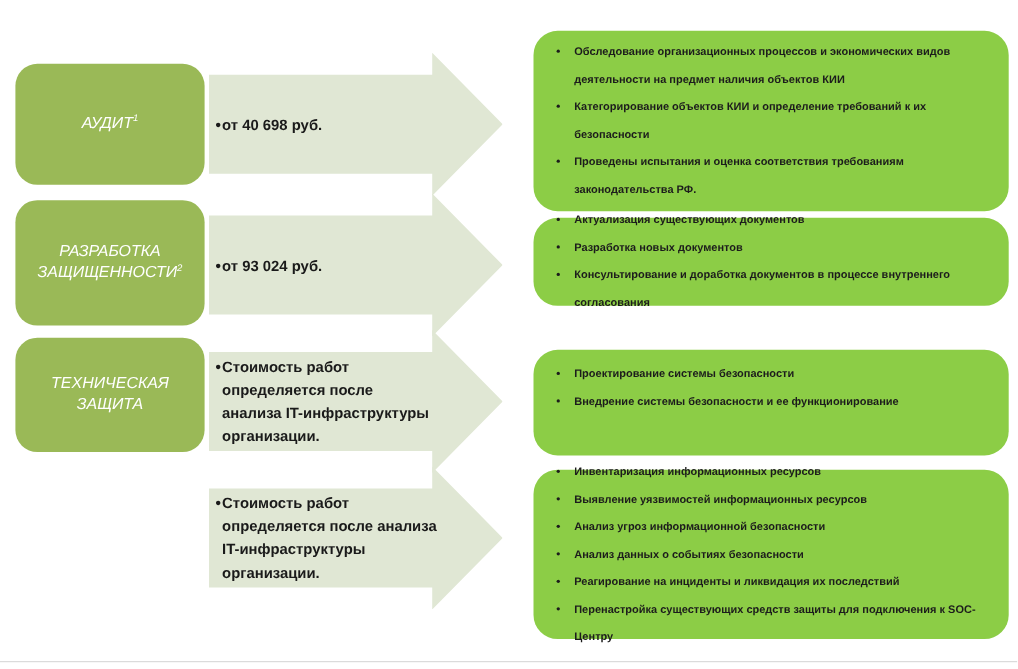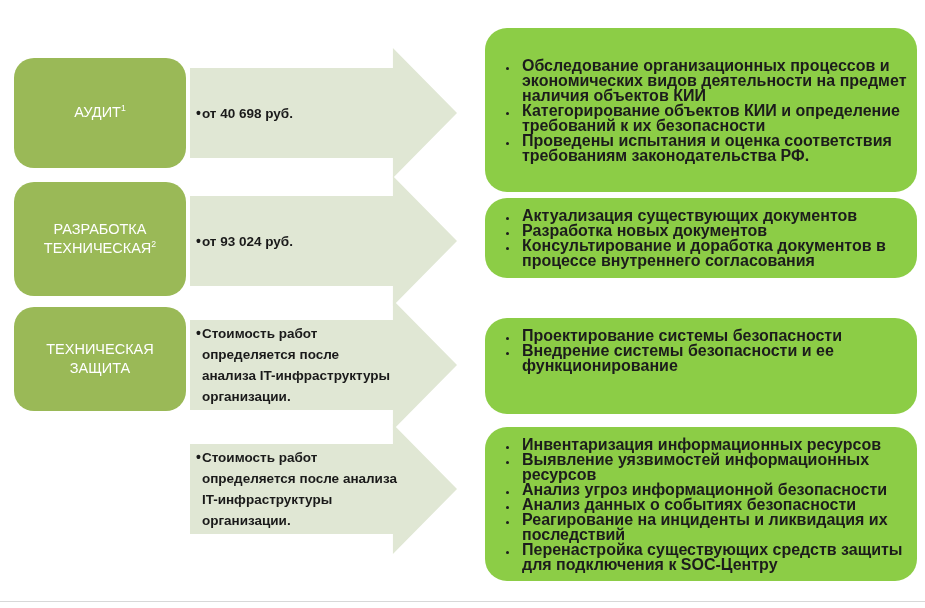--- a/index.html
+++ b/index.html
@@ -6,21 +6,21 @@
   body{font-family:"Liberation Sans", sans-serif;}
   .canvas{position:relative;width:925px;height:608px;background:#ffffff;overflow:hidden;}
 
   
   .left-box{
     position:absolute;left:14px;width:172px;
     background:var(--c-left,#9ab957);
     border-radius:20px;
     display:flex;align-items:center;justify-content:center;
     text-align:center;color:#ffffff;
-    font-size:14.5px;line-height:1.32;padding:0 10px;box-sizing:border-box;
+    font-size:14.5px;line-height:1.32;padding:0 10px;box-sizing:border-box;font-style:italic;
   }
   .lb1{top:58px;height:110px}
   .lb2{top:182px;height:114px}
   .lb3{top:307px;height:104px}
   .lb4{top:432px;height:113px}
   .left-box sup{font-size:60%;line-height:0;}
 
   
   .arrow{
     position:absolute;left:190px;width:267px;height:130px;
@@ -49,21 +49,21 @@
     border-radius:22px;
     display:flex;align-items:center;
     box-sizing:border-box;padding:10px 8px 10px 18px;
   }
   .rb1{top:28px;height:164px}
   .rb2{top:198px;height:80px}
   .rb3{top:318px;height:96px;align-items:flex-start;padding-bottom:12px;}
   .rb4{top:427px;height:154px}
   .right-box ul{margin:0;padding-left:16px;list-style:disc outside;}
   .right-box li{
-    font-weight:bold;color:#1c1c1c;font-size:16px;line-height:15px;
+    font-weight:bold;color:#1c1c1c;font-size:10px;line-height:25px;
     padding-left:3px;
   }
   .right-box li::marker{font-size:11px;}
 
   
   .footnote{
     position:absolute;left:8px;top:582px;
     font-size:12px;color:#1a1a1a;
   }
   .divider{
@@ -88,21 +88,21 @@
   </div>
   <div class="right-box rb1">
     <ul>
       <li>Обследование организационных процессов и экономических видов деятельности на предмет наличия объектов КИИ</li>
       <li>Категорирование объектов КИИ и определение требований к их безопасности</li>
       <li>Проведены испытания и оценка соответствия требованиям законодательства РФ.</li>
     </ul>
   </div>
 
   <div class="left-box lb2">
-    <div class="lbl"><span>РАЗРАБОТКА ТЕХНИЧЕСКАЯ</span><sup>2</sup></div>
+    <div class="lbl"><span>РАЗРАБОТКА ЗАЩИЩЕННОСТИ</span><sup>2</sup></div>
   </div>
   <div class="arrow ar2">
     <div class="price-wrap">
       <div class="price-inner">
         <span class="price-dot">•</span>
         <span class="price-text">от 93 024 руб.</span>
       </div>
     </div>
   </div>
   <div class="right-box rb2">

